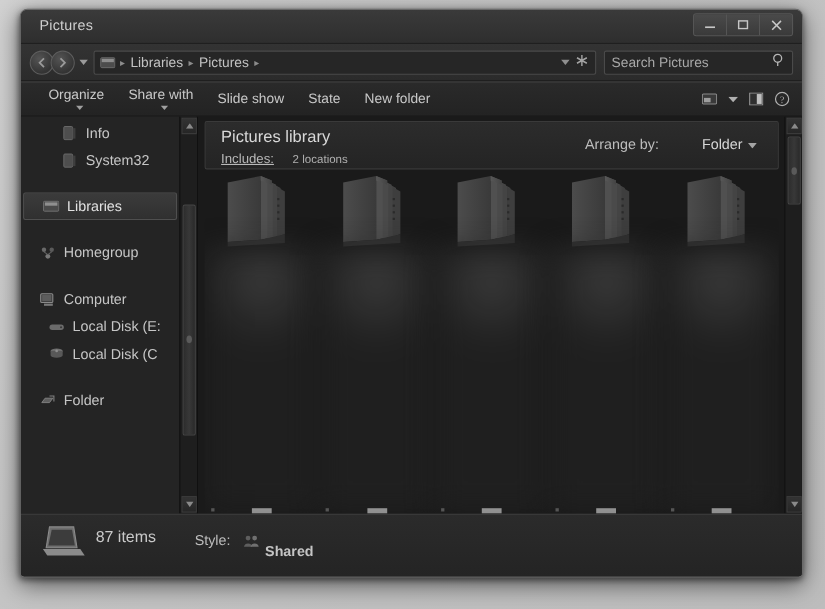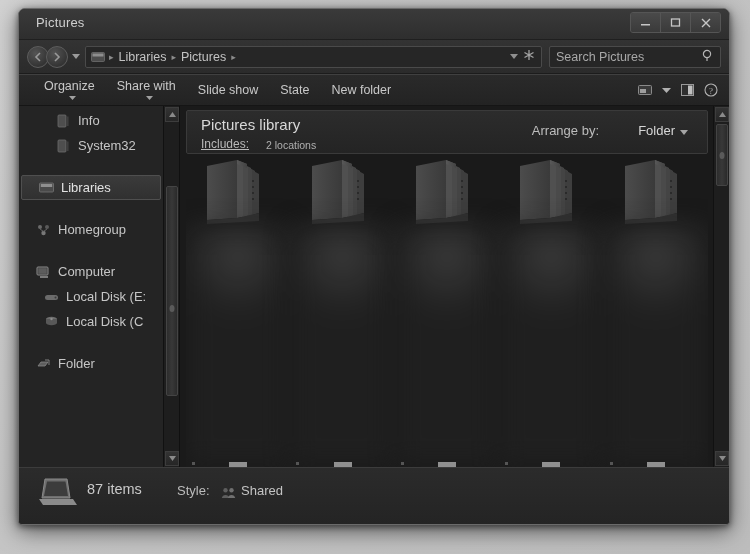--- a/index.html
+++ b/index.html
@@ -364,23 +364,24 @@
     left: 158px; top: 15px;
     color: #bcbcbc;
     font-size: 13px;
   }
   .status-state-icon {
     position: absolute;
     left: 202px; top: 17px;
   }
   .status-state-value {
     position: absolute;
-    left: 222px; top: 15px;
+    left: 222px; top: 25px;
     color: #c4c4c4;
     font-size: 13px;
+    font-weight: bold;
   }
 </style>
 </head>
 <body>
 
 <div class="window">
 
   <div class="titlebar">
     <div class="title-text">Pictures</div>
     <div class="wincontrols">

